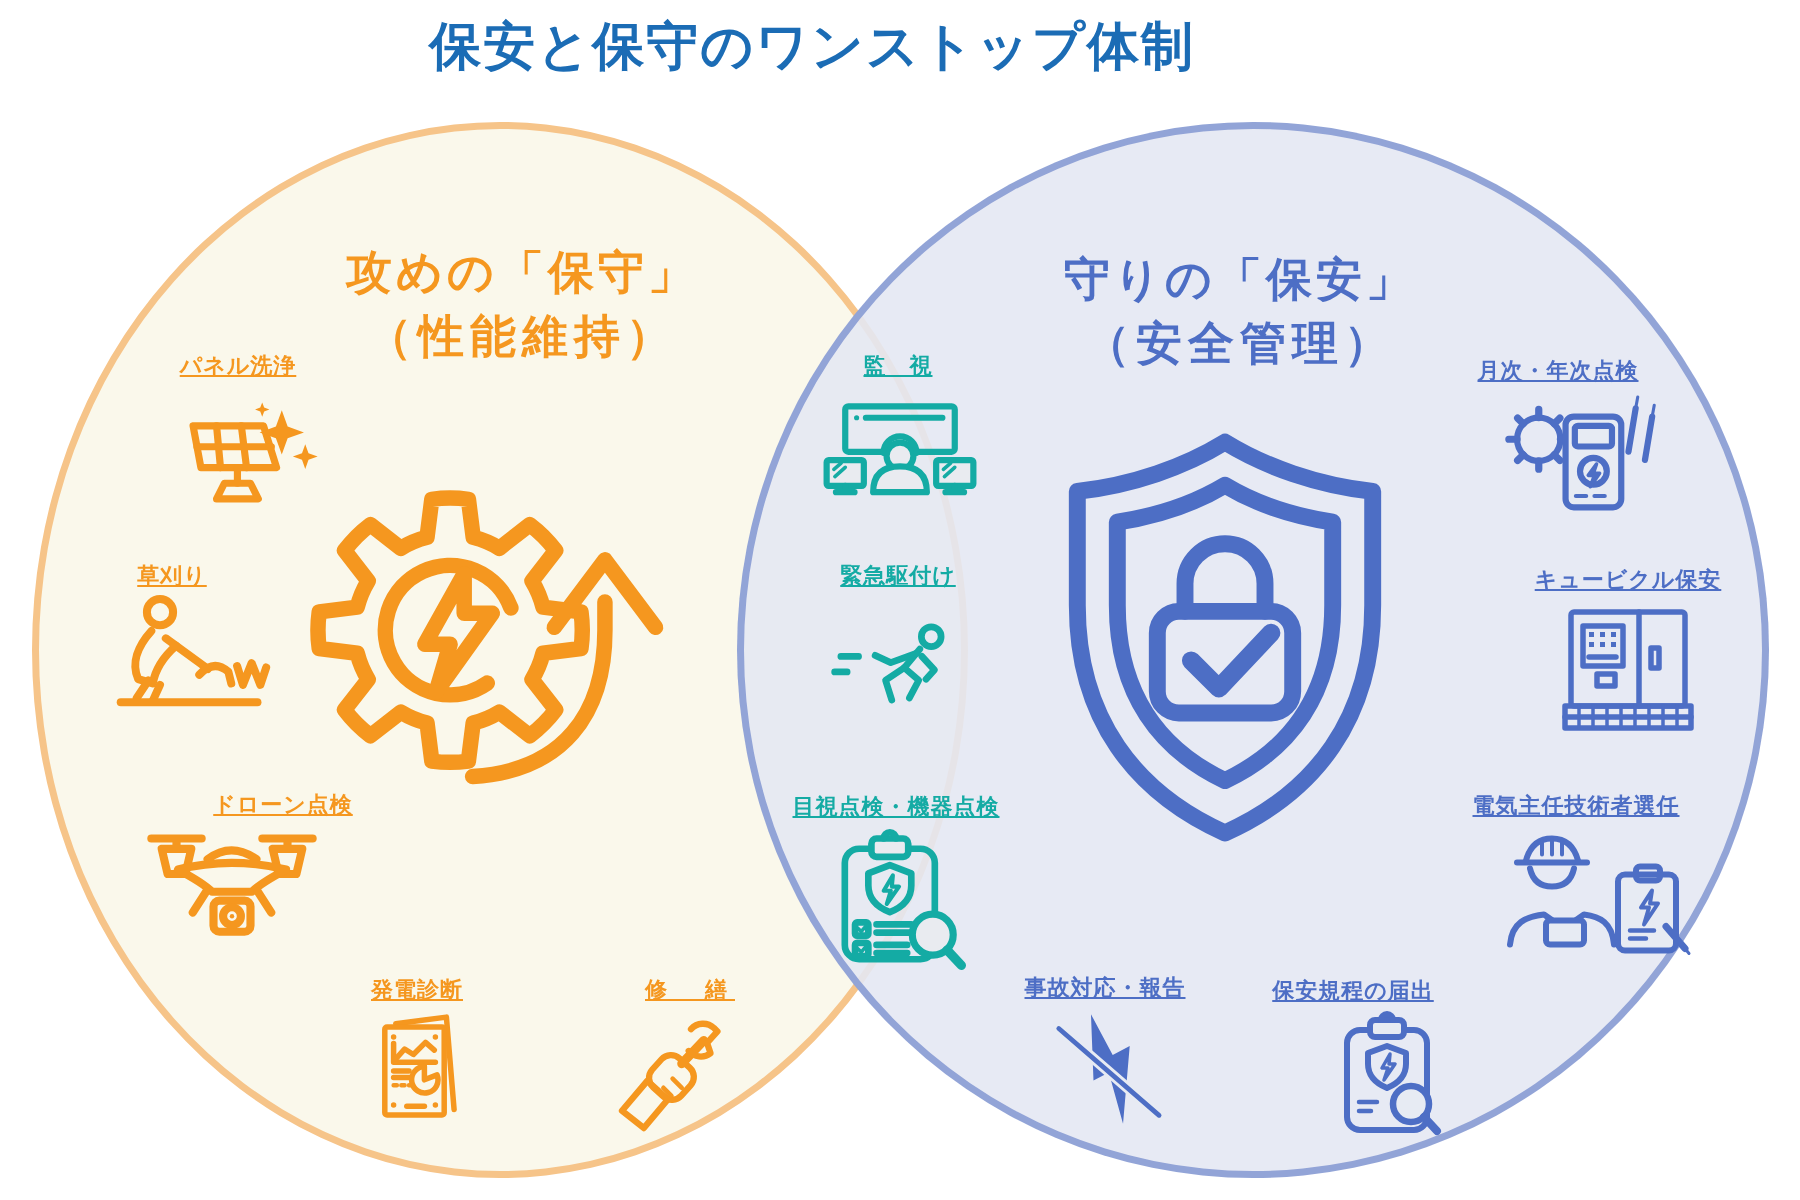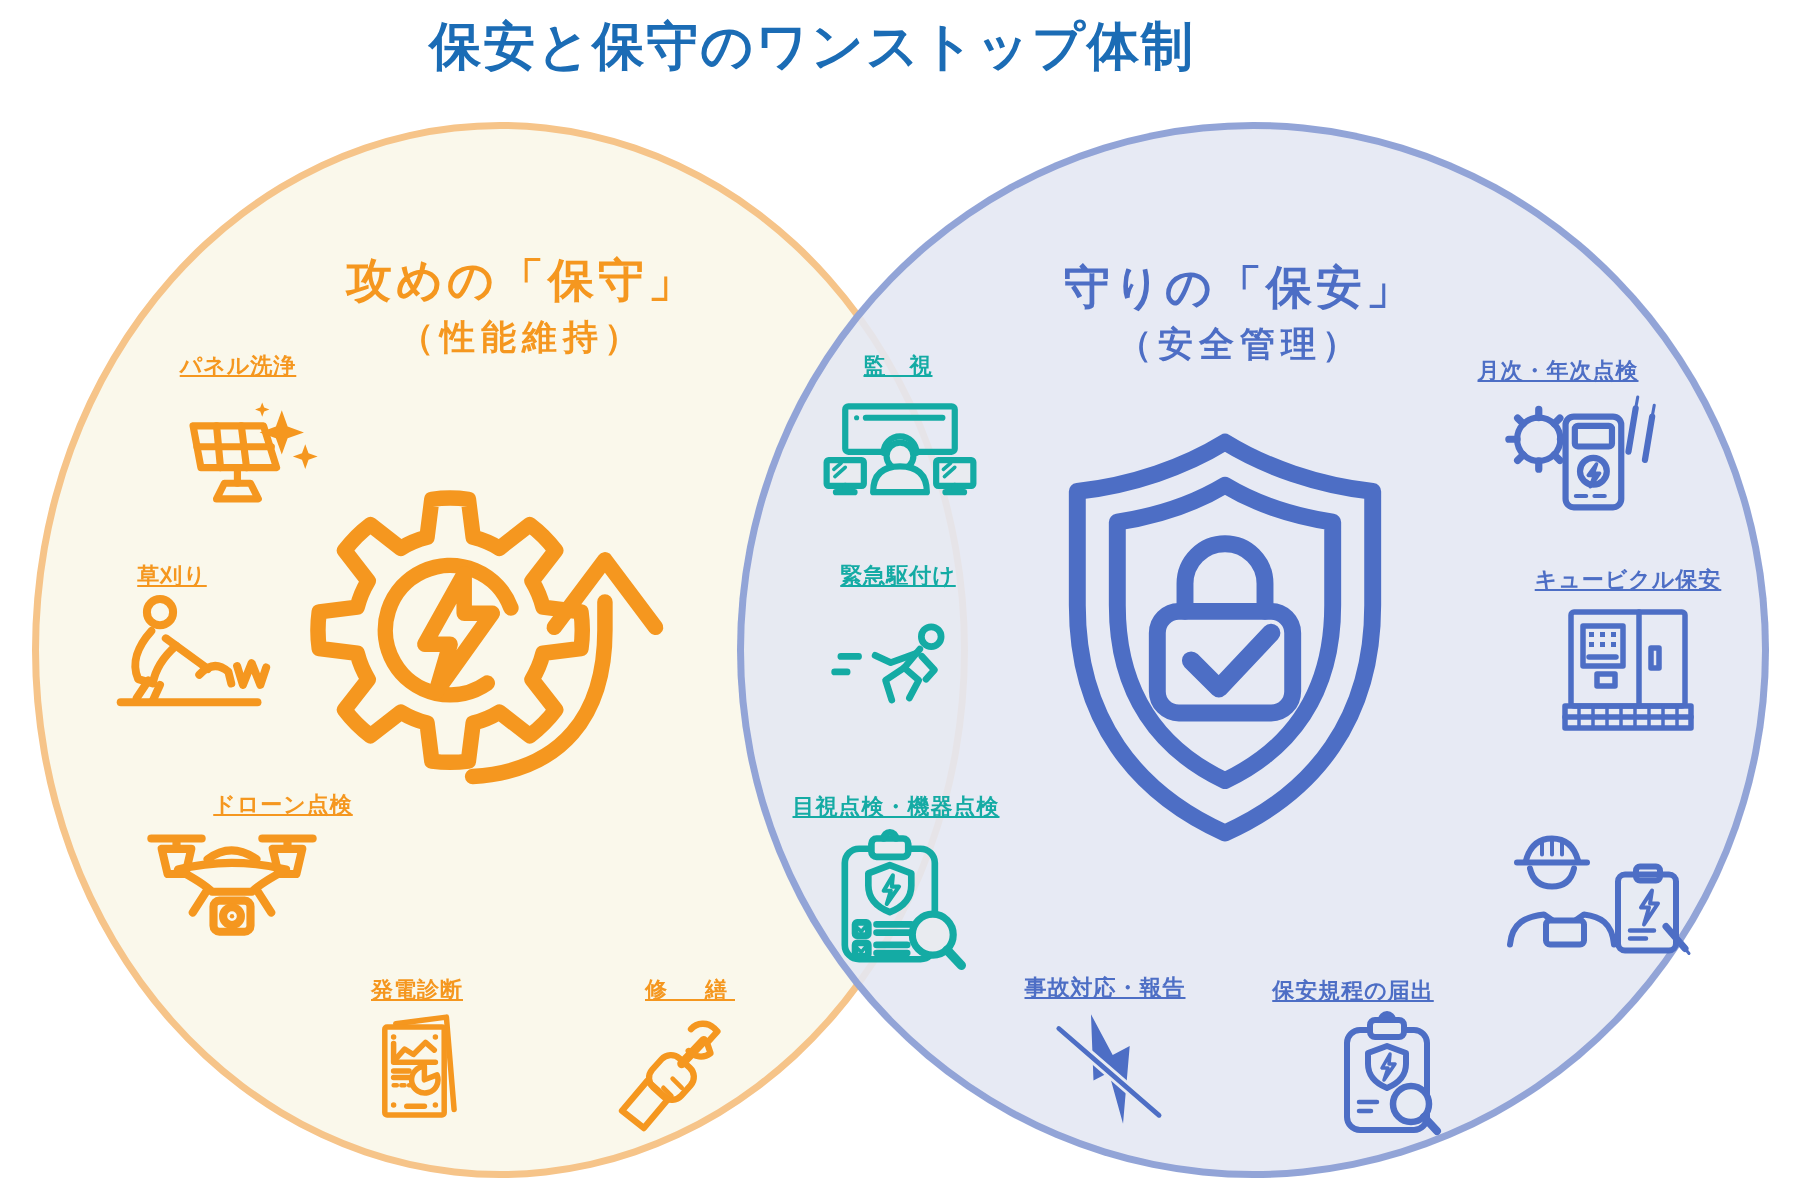--- a/index.html
+++ b/index.html
@@ -9,21 +9,21 @@
   }
   .main-title{
     position:absolute;left:812px;top:47px;transform:translate(-50%,-50%);
     font-size:52px;font-weight:bold;color:#1B6CB5;letter-spacing:2px;white-space:nowrap;margin:0;
   }
   .ellipse{position:absolute;border-radius:50%;box-sizing:border-box;}
   .el-left{left:32px;top:122px;width:936px;height:1056px;background:#FAF8EB;border:7px solid #F6C489;}
   .el-right{left:737px;top:122px;width:1032px;height:1056px;background:rgba(228,232,243,.9);border:7px solid rgba(134,154,211,.88);}
   .gtitle{position:absolute;transform:translate(-50%,-50%);text-align:center;white-space:nowrap;font-weight:bold;}
   .gtitle .t1{font-size:46px;letter-spacing:4px;}
-  .gtitle .t2{font-size:35px;letter-spacing:6px;margin-top:2px;}
+  .gtitle .t2{font-size:46px;letter-spacing:6px;margin-top:2px;}
   .c-or{color:#F5971F;}
   .c-teal{color:#14ABA4;}
   .c-blue{color:#4D6EC5;}
   .lbl{position:absolute;transform:translate(-50%,-50%);white-space:nowrap;font-weight:bold;font-size:22px;letter-spacing:1px;z-index:6;text-decoration:underline;}
   .ic{position:absolute;transform:translate(-50%,-50%);z-index:5;}
   .ic svg{display:block;width:100%;height:auto;overflow:visible;}
 </style>
 </head>
 <body>
 
@@ -202,20 +202,21 @@
       <rect x="58" y="42" width="5" height="5" fill="currentColor" stroke="none"></rect>
       <path d="M36 57 h27"></path>
       <rect x="44" y="74" width="18" height="12"></rect>
       <rect x="98" y="48" width="8" height="20"></rect>
       <rect x="12" y="106" width="126" height="22"></rect>
       <path d="M12 117 H138"></path>
       <path d="M26 106 V128 M40 106 V128 M54 106 V128 M68 106 V128 M82 106 V128 M96 106 V128 M110 106 V128 M124 106 V128" stroke-width="3.5"></path>
     </svg>
   </div>
 
+  <div class="lbl c-blue" style="left:1576px;top:806px;">電気主任技術者選任</div>
   <div class="ic" style="left:1590px;top:902px;width:200px;color:#4D6EC5;">
     <svg viewBox="0 0 200 155" fill="none" stroke="currentColor" stroke-width="6" stroke-linecap="round" stroke-linejoin="round">
       <path d="M36 36 q6 -22 26 -22 q20 0 26 22"></path>
       <path d="M27 38 H97"></path>
       <path d="M52 17 V30 M62 15 V30 M72 17 V30" stroke-width="4"></path>
       <path d="M40 44 q4 18 22 18 q18 0 22 -18"></path>
       <path d="M20 120 C22 98 36 92 54 90 L74 104 L94 90 C110 92 122 98 124 120"></path>
       <rect x="56" y="96" width="38" height="24" rx="4" fill="#E7EBF3"></rect>
       <rect x="128" y="50" width="58" height="76" rx="7" fill="#E7EBF3"></rect>
       <rect x="146" y="42" width="24" height="14" rx="4"></rect>

